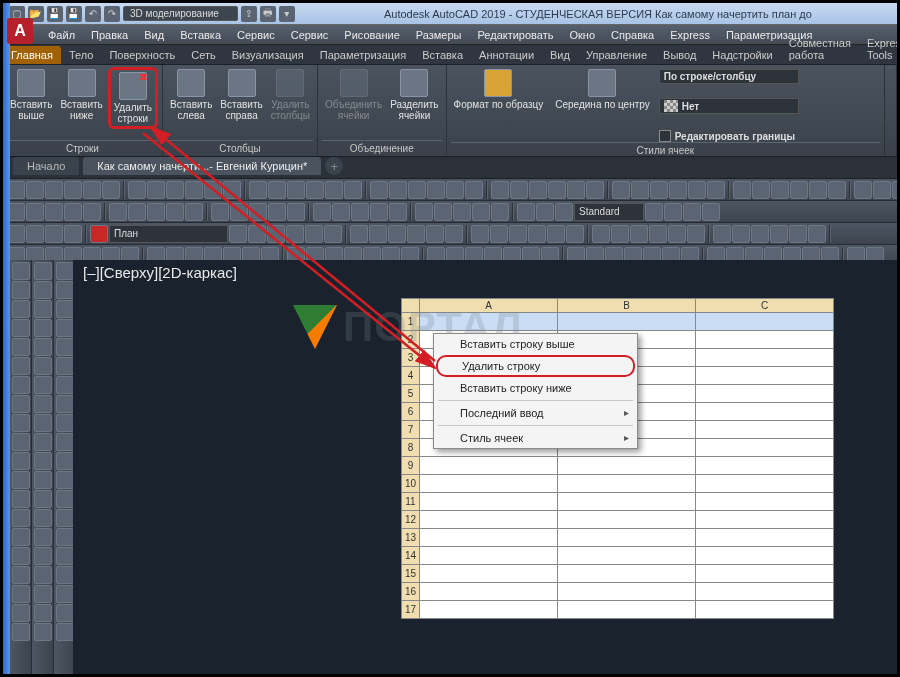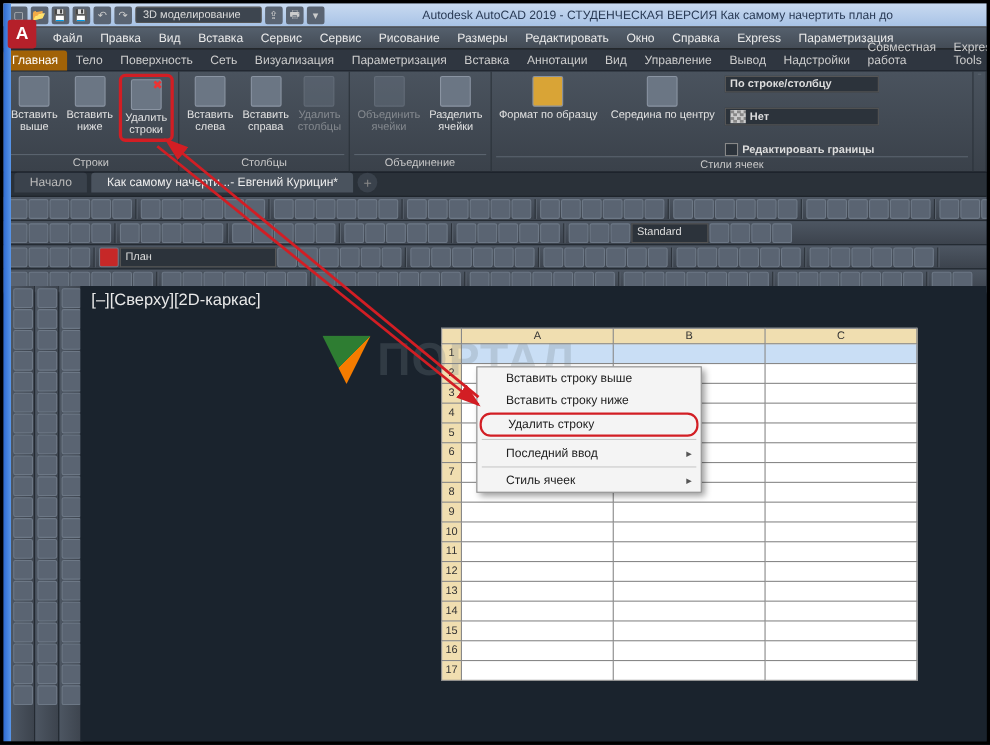--- a/index.html
+++ b/index.html
@@ -325,21 +325,21 @@
     <div class="tbtn"></div>
     <div class="tbtn"></div>
 </div>
 <div class="toolbar-row">
   <div class="tbtn"></div>
     <div class="tbtn"></div>
     <div class="tbtn"></div>
     <div class="tbtn"></div>
   <div class="tsep"></div>
   <div class="tbtn" style="background:#c62828;"></div>
-  <div class="tdrop" style="width:142px;">План</div>
+  <div class="tdrop" style="width:119px;">План</div>
   <div class="tbtn"></div>
     <div class="tbtn"></div>
     <div class="tbtn"></div>
     <div class="tbtn"></div>
     <div class="tbtn"></div>
     <div class="tbtn"></div>
     <div class="tsep"></div>
     <div class="tbtn"></div>
     <div class="tbtn"></div>
     <div class="tbtn"></div>
@@ -608,22 +608,22 @@
         <td class="rh">17</td>
         <td class="cell"></td>
         <td class="cell"></td>
         <td class="cell"></td>
       </tr>
     </tbody>
 </table>
 
 <div class="ctx">
   <div class="ctx-item">Вставить строку выше</div>
+  <div class="ctx-item hl">Удалить строку</div>
   <div class="ctx-item">Вставить строку ниже</div>
-  <div class="ctx-item hl">Удалить строку</div>
   <div class="ctx-sep"></div>
   <div class="ctx-item"><span>Последний ввод</span><span class="arrow">▸</span></div>
   <div class="ctx-sep"></div>
   <div class="ctx-item"><span>Стиль ячеек</span><span class="arrow">▸</span></div>
 </div>
 
 <svg class="overlay-svg" width="900" height="677">
   <defs>
       <marker id="ah" markerWidth="10" markerHeight="10" refX="8" refY="3" orient="auto">
         <path d="M0,0 L9,3 L0,6 Z" fill="#d21e24"></path>

